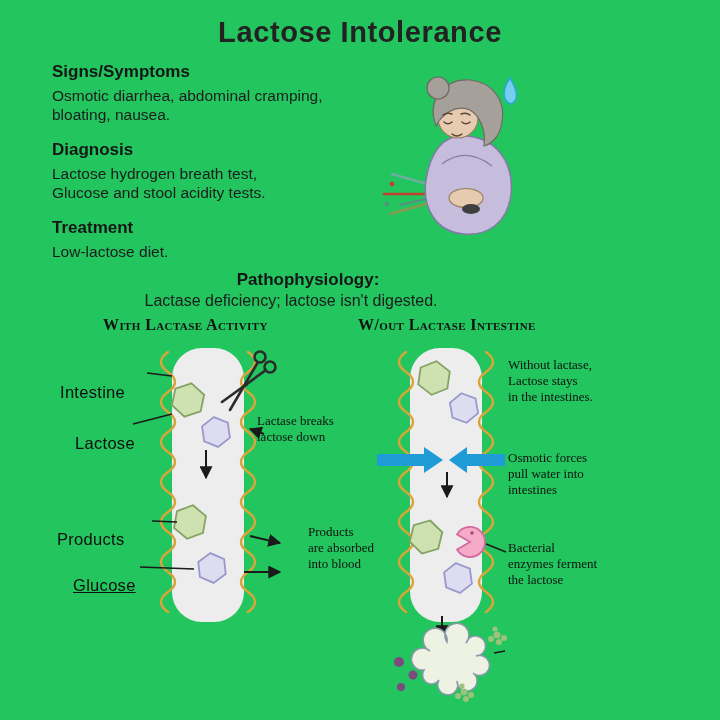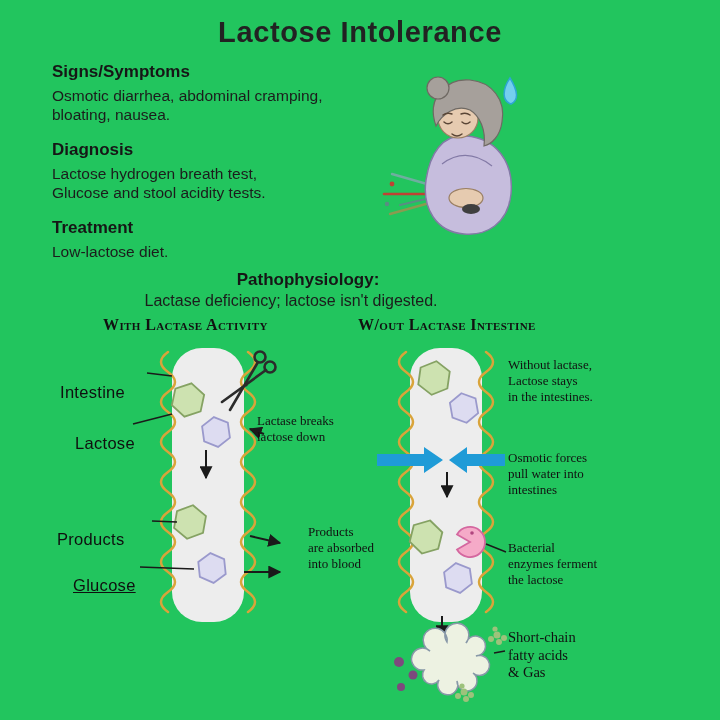--- a/index.html
+++ b/index.html
@@ -188,17 +188,14 @@
 
   <div class="abs annotation" style="top:357px;left:508px;width:120px;">Without lactase,
 Lactose stays
 in the intestines.</div>
   <div class="abs annotation" style="top:450px;left:508px;width:115px;">Osmotic forces
 pull water into
 intestines</div>
   <div class="abs annotation" style="top:540px;left:508px;width:120px;">Bacterial
 enzymes ferment
 the lactose</div>
-  <div class="abs annotation gas" style="top:629px;left:508px;width:105px;">Short-chain
-fatty acids
-&amp; Gas</div>
 
 </div>
 
 </body></html>

